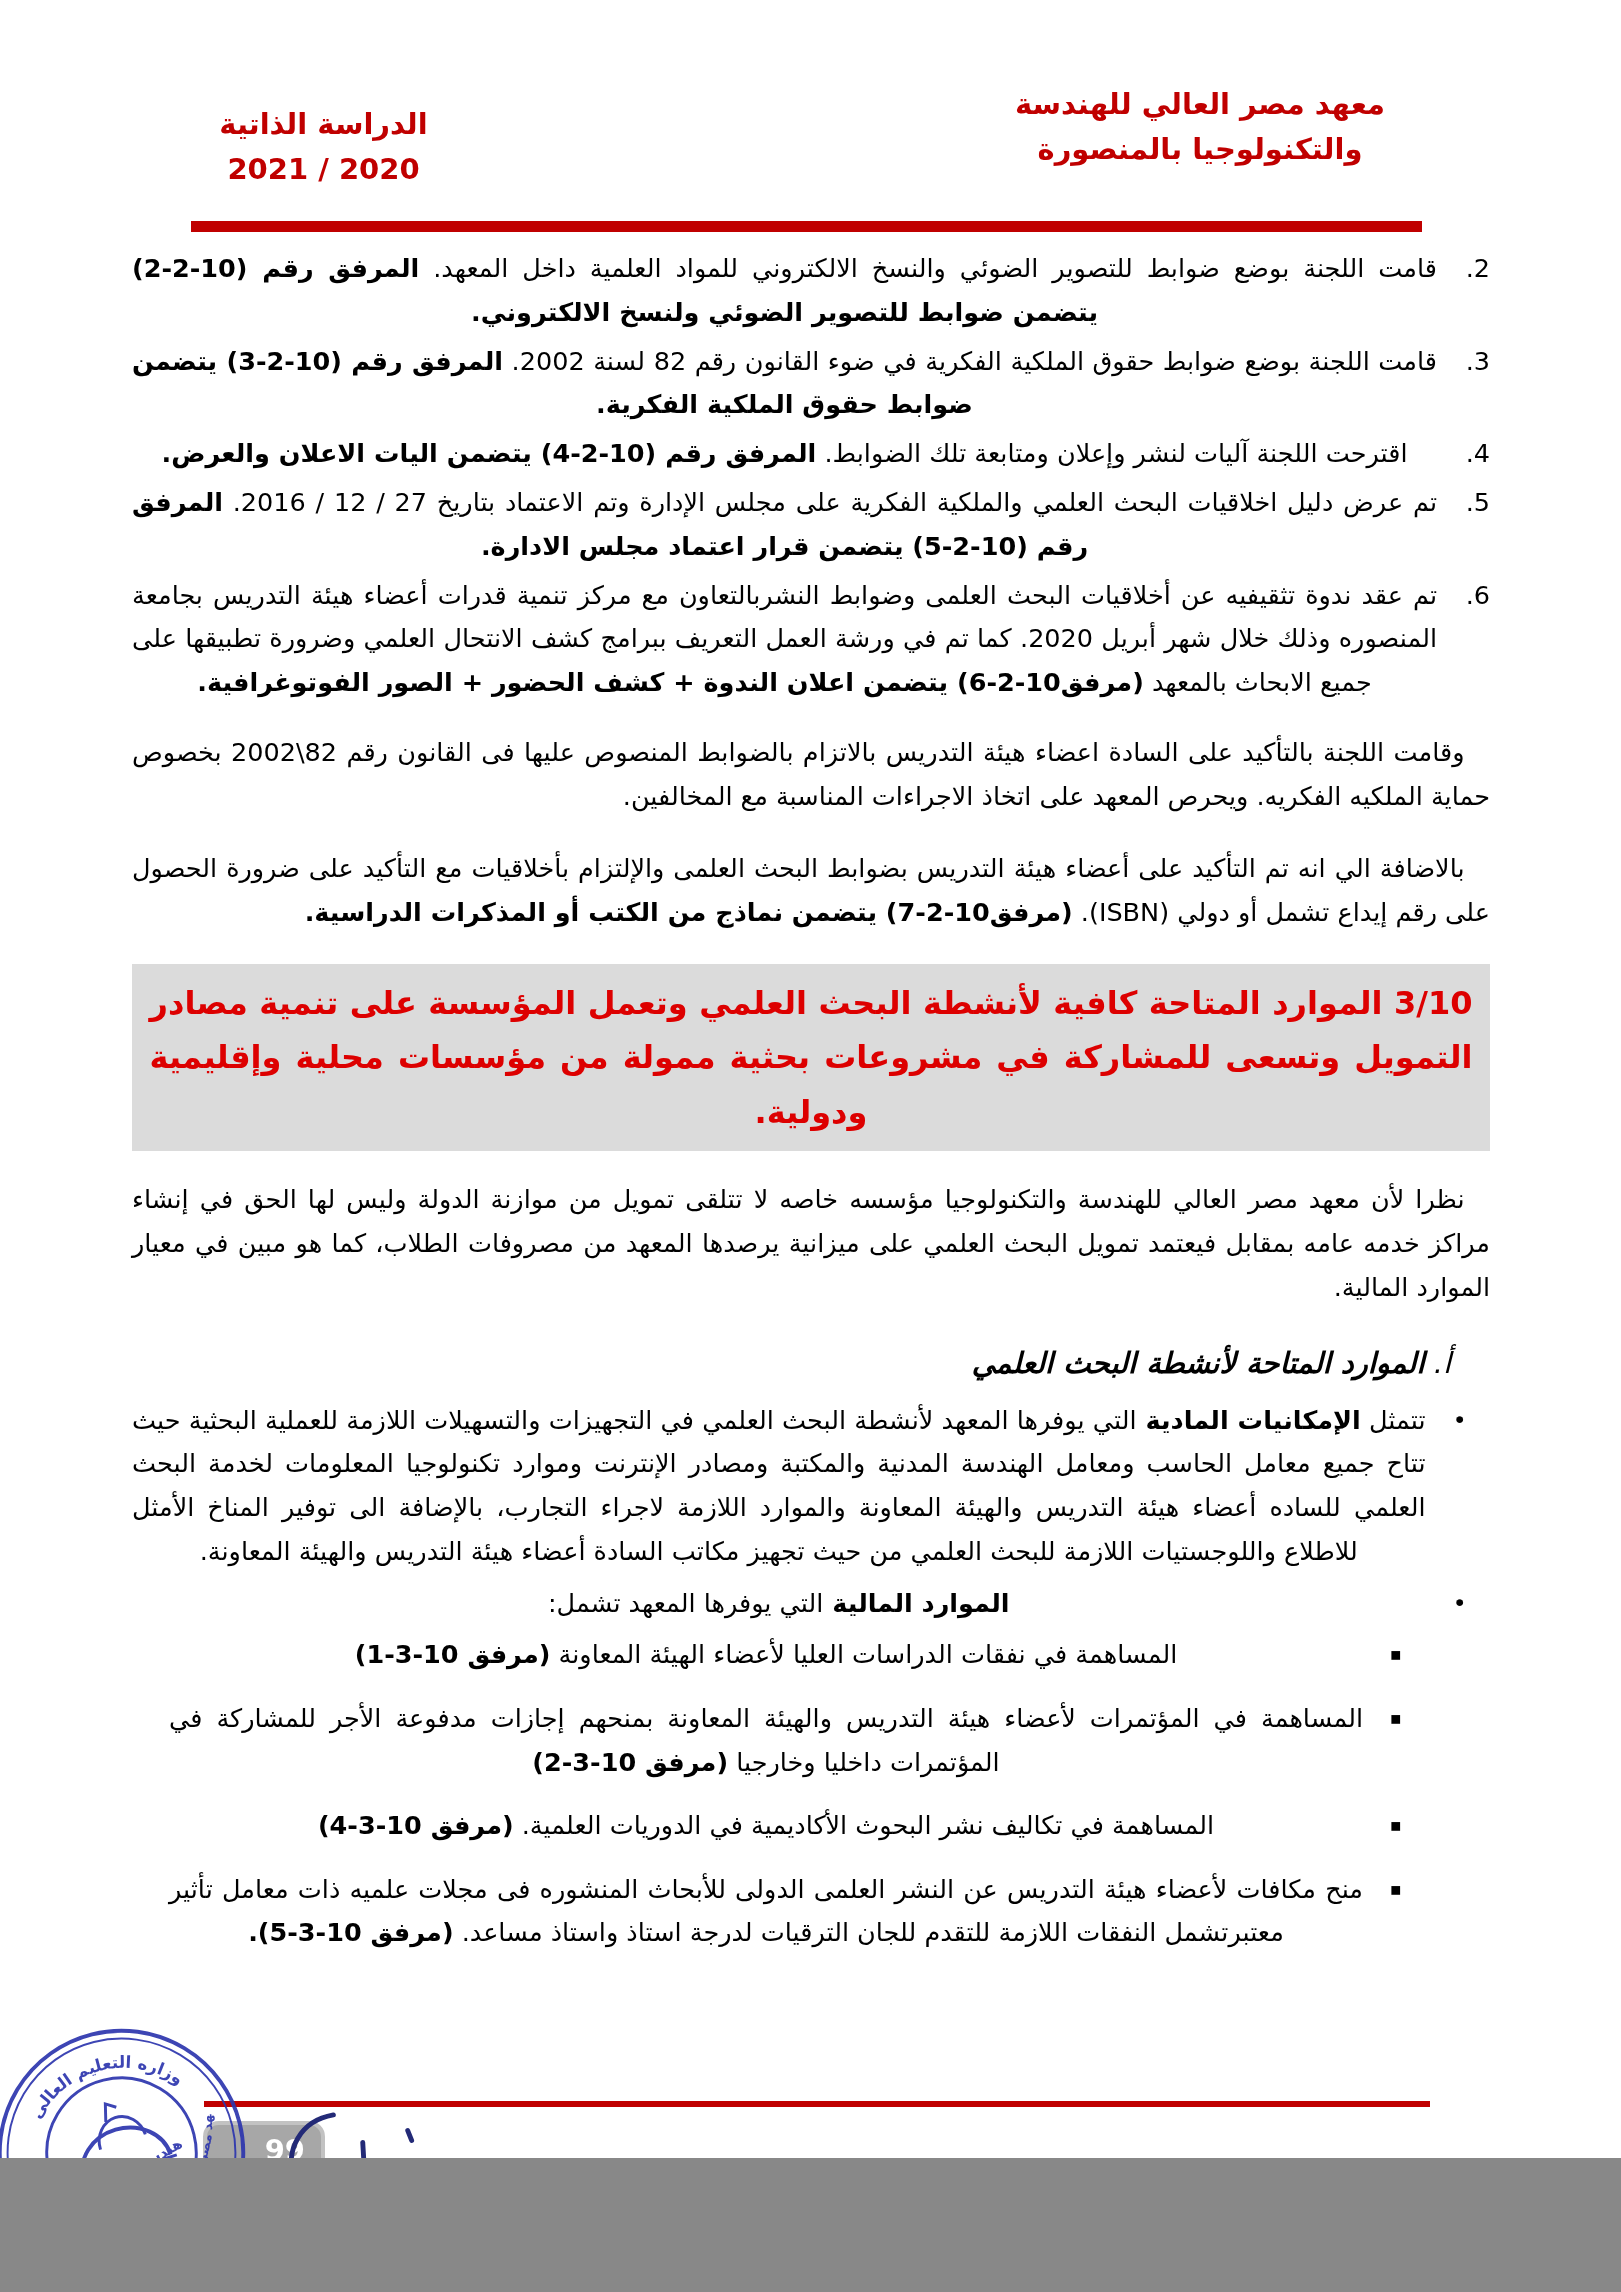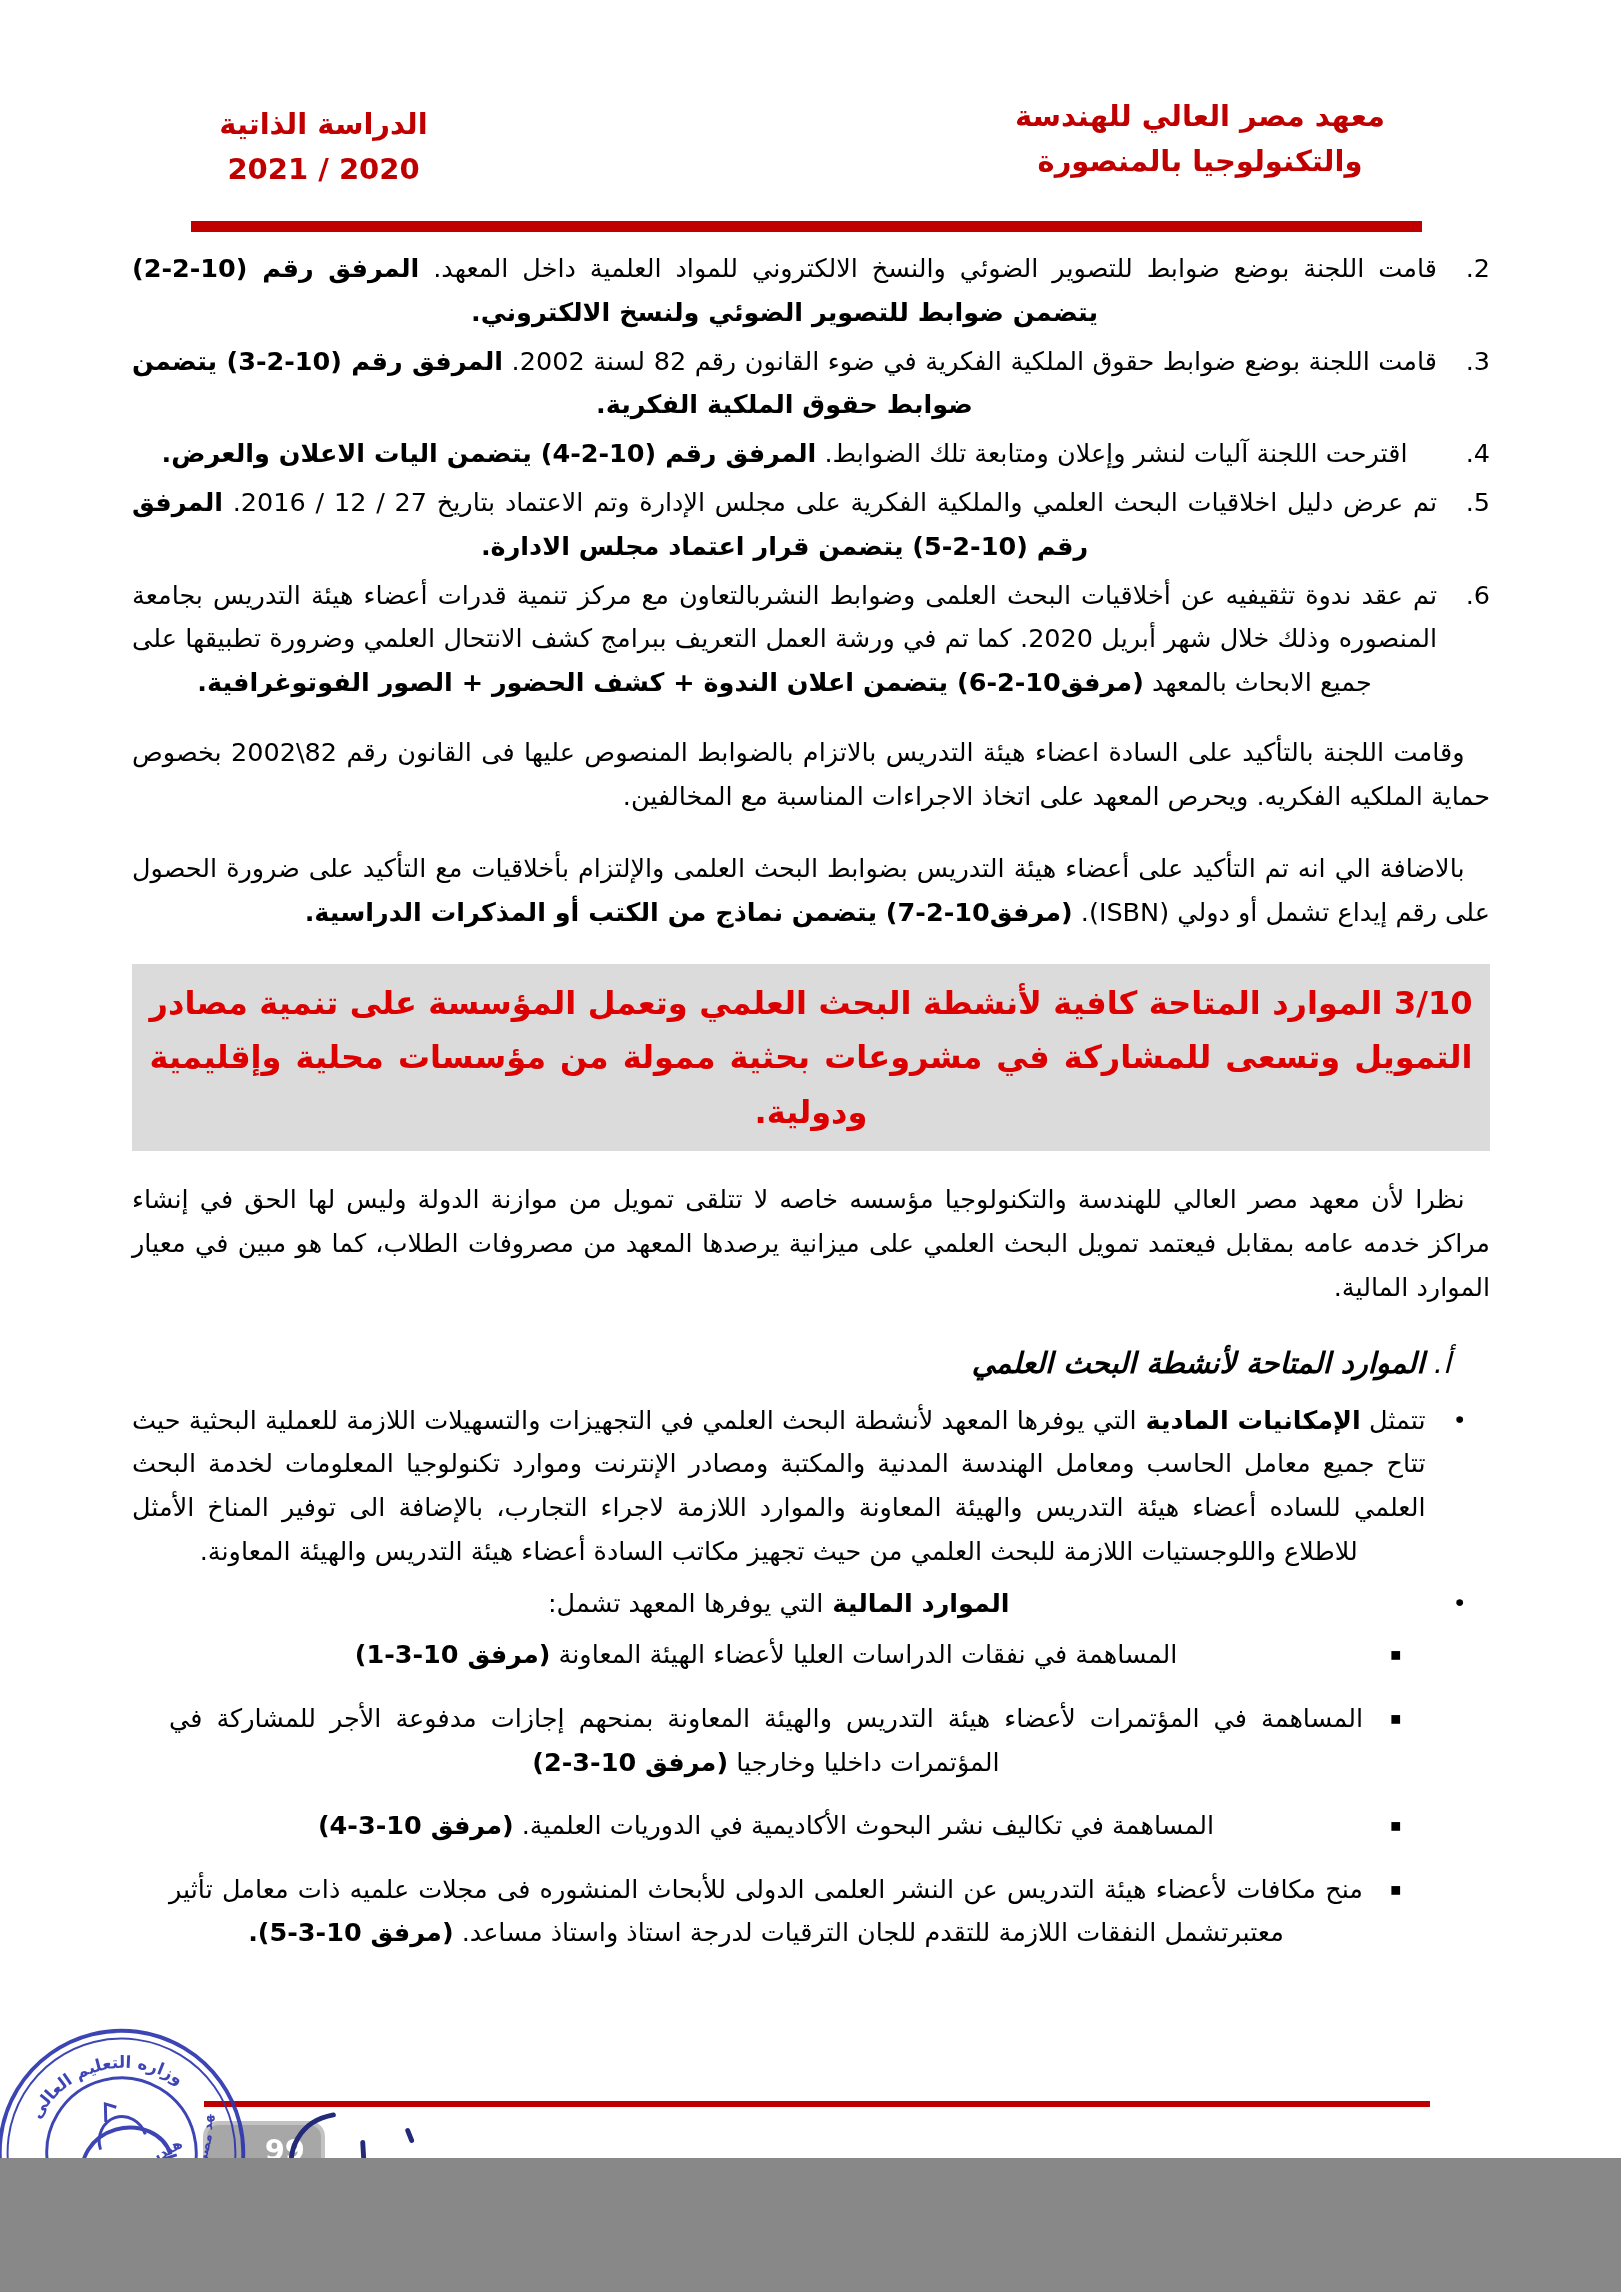--- a/index.html
+++ b/index.html
@@ -7,21 +7,21 @@
     position:relative;width:1621px;height:2158px;background:#ffffff;
     margin:0 auto;overflow:hidden;
     font-family:"DejaVu Sans",sans-serif;color:#000;direction:rtl;
   }
   
   .hdr-left{
     position:absolute;top:102px;left:157px;width:333px;text-align:center;
     color:#C00000;font-weight:bold;font-size:29px;line-height:1.55;
   }
   .hdr-right{
-    position:absolute;top:94px;right:235px;width:372px;text-align:center;
+    position:absolute;top:82px;right:235px;width:372px;text-align:center;
     color:#C00000;font-weight:bold;font-size:29px;line-height:1.55;
   }
   .hdr-logo{position:absolute;top:21.6px;left:637px;width:314px;height:204px;}
   .rule-top{position:absolute;top:221px;left:191px;width:1231px;height:10.8px;background:#C00000;}
   
   .main{
     position:absolute;top:247px;right:131px;width:1358px;
     font-size:25.5px;line-height:1.72;
   }
   .li{display:grid;grid-template-columns:53px auto;margin-bottom:4.9px;}

